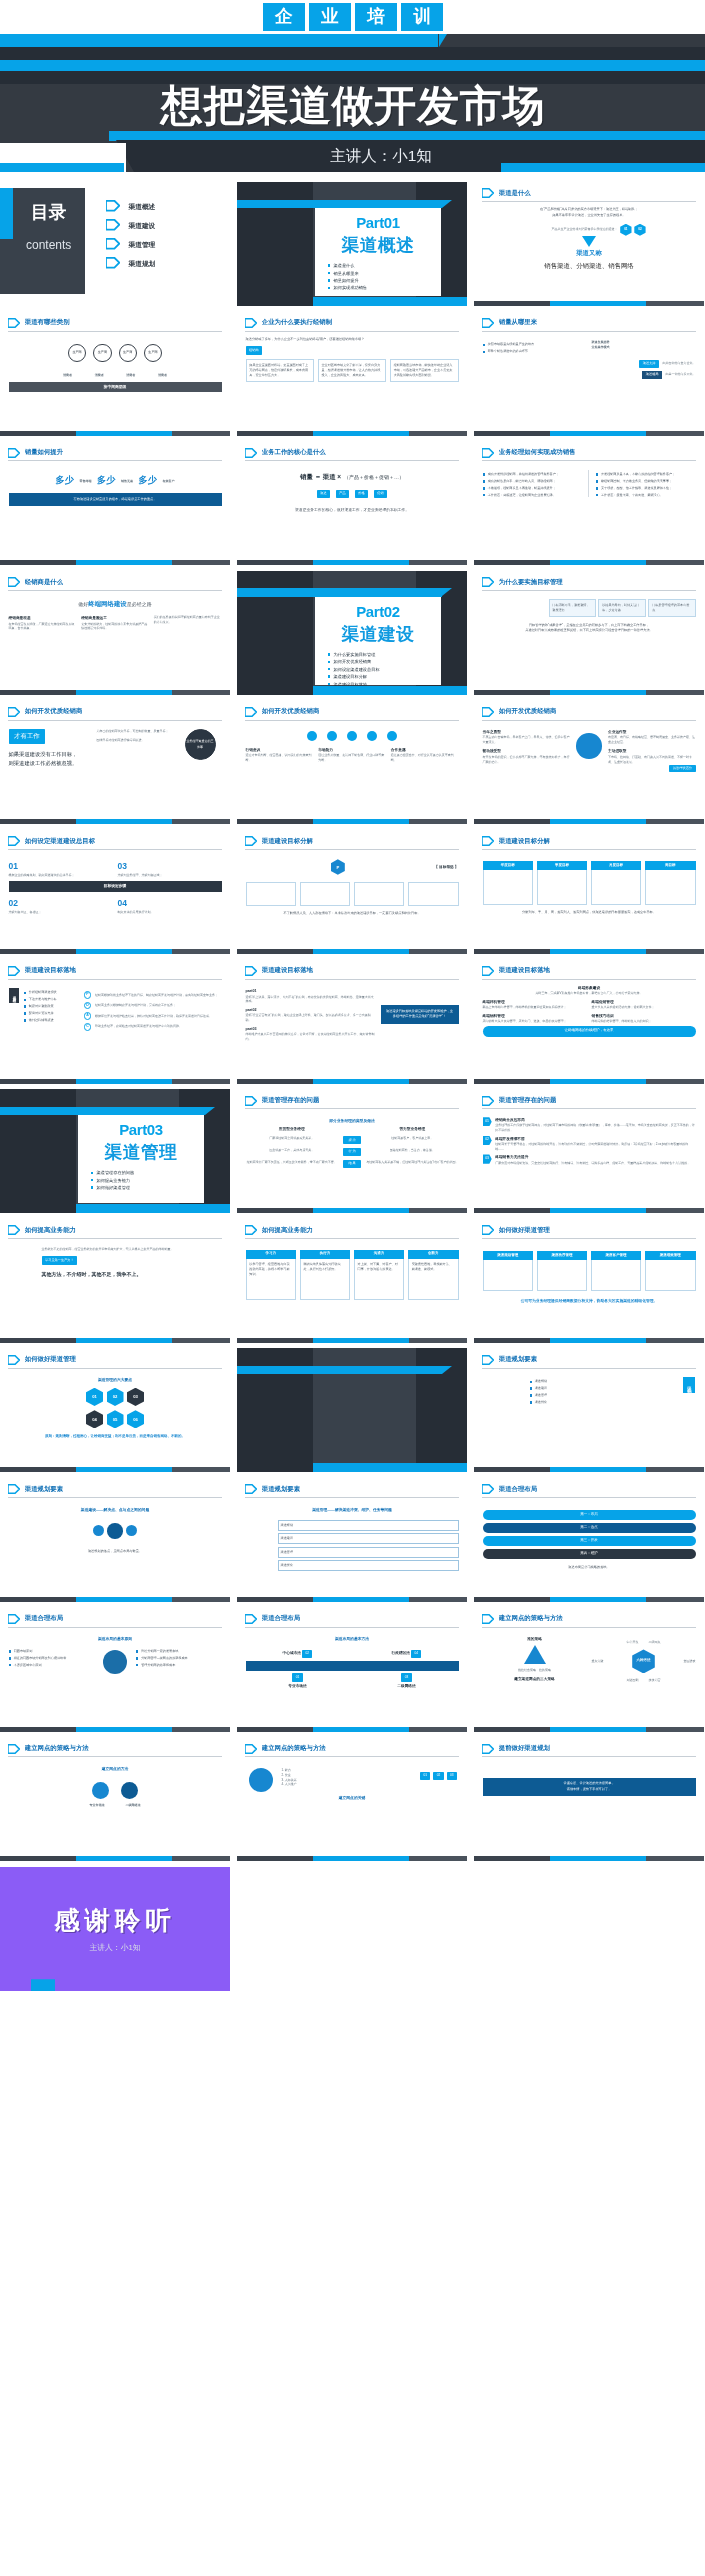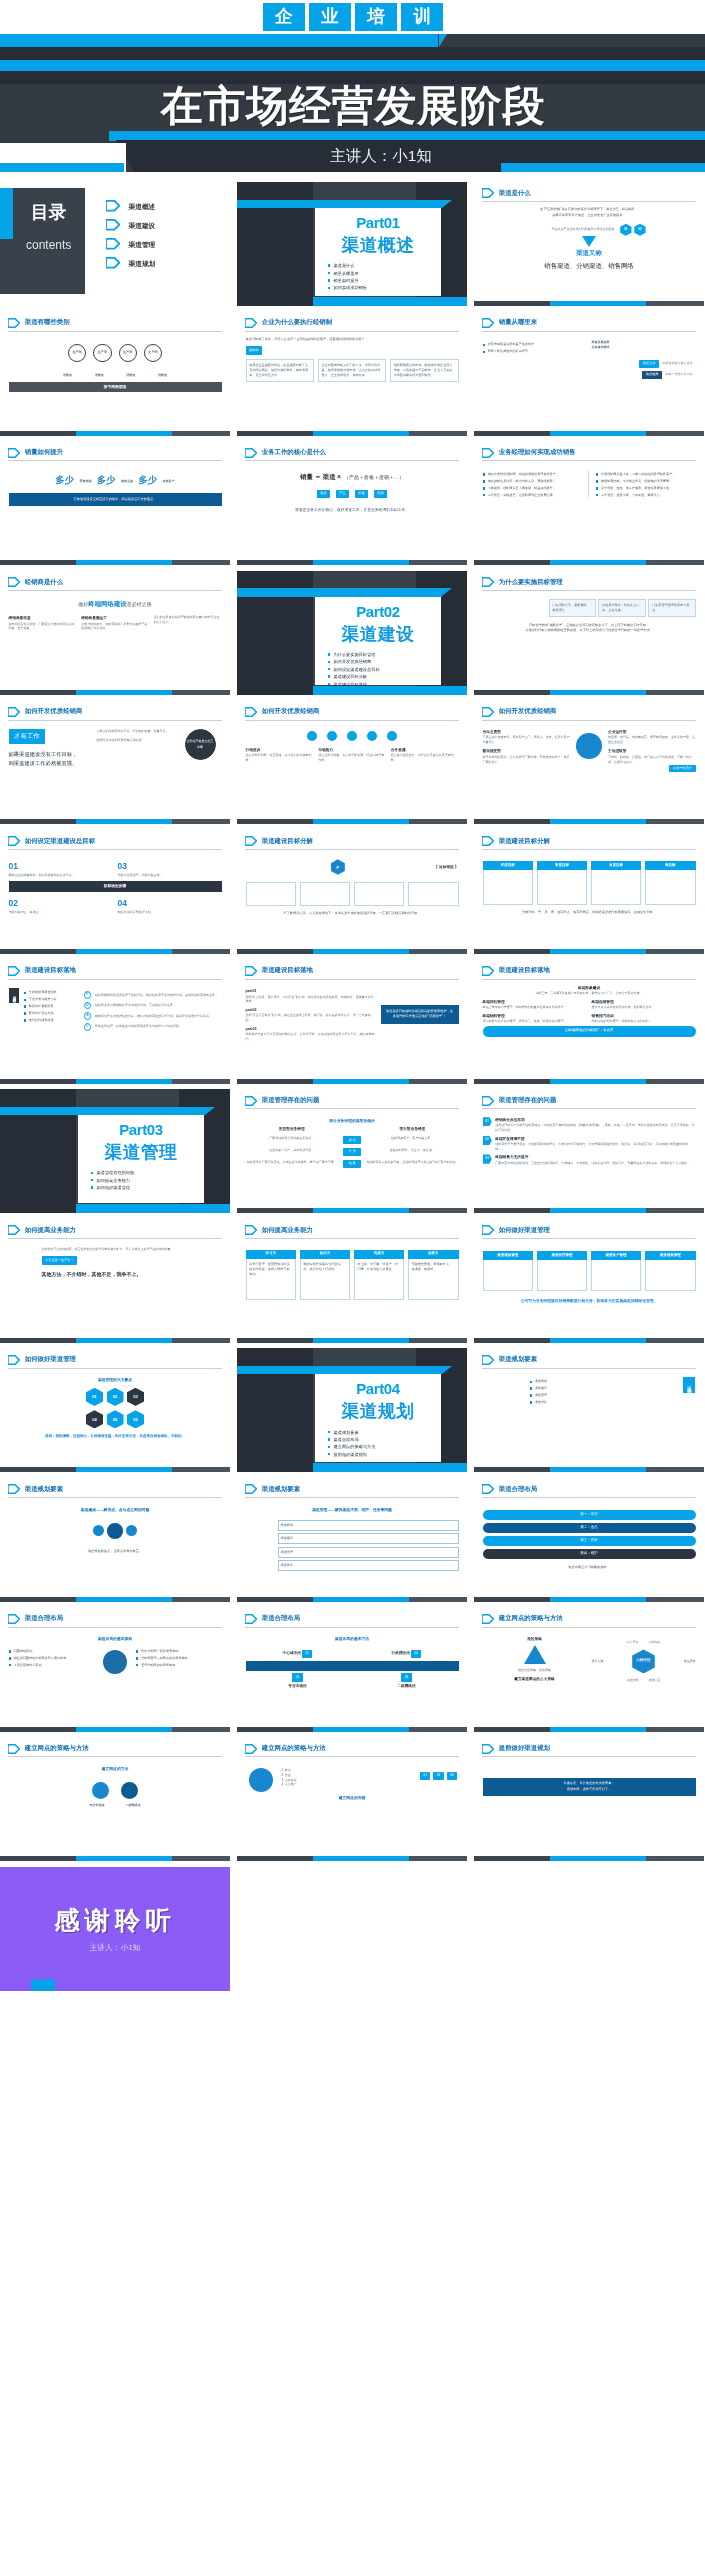--- a/index.html
+++ b/index.html
@@ -142,21 +142,21 @@
     <div class="cell">业</div>
     <div class="cell">培</div>
     <div class="cell">训</div>
   </div>
 
   <div class="hero">
     <div class="b1"></div>
     <div class="b2"></div>
     <div class="b3"></div>
     <div class="b4"></div>
-    <div class="htitle">在市场经营发展阶段</div>
+    <div class="htitle">想把渠道做开发市场</div>
     <div class="subbar"></div>
     <div class="subpanel"></div>
     <div class="wshape"></div>
     <div class="presenter">主讲人：小1知</div>
     <div class="strip"></div>
     <div class="strip2"></div>
   </div>
 
   <div class="grid">
 
@@ -1090,30 +1090,20 @@
       <div class="s-foot">
           <i class="a"></i>
           <i class="b"></i>
           <i class="c"></i>
         </div>
     </div>
 
     <div class="part">
       <div class="pb-grey"></div>
       <div class="pb-line"></div>
-      <div class="pcard">
-        <div class="pnum">Part04</div>
-        <div class="pname">渠道规划</div>
-        <ul>
-          <li>渠道规划要素</li>
-          <li>渠道合理布局</li>
-          <li>建立网点的策略与方法</li>
-          <li>提前做好渠道规划</li>
-        </ul>
-      </div>
       <div class="pfoot"></div>
     </div>
 
     <div class="slide light">
       <div class="s-head">
         <span class="tagicon">
             <svg width="12" height="10" viewBox="0 0 17 14">
               <polygon points="0,1 10,1 16,7 10,13 0,13" fill="#fff" stroke="#06a3e8" stroke-width="2.2"></polygon>
             </svg>
           </span>

